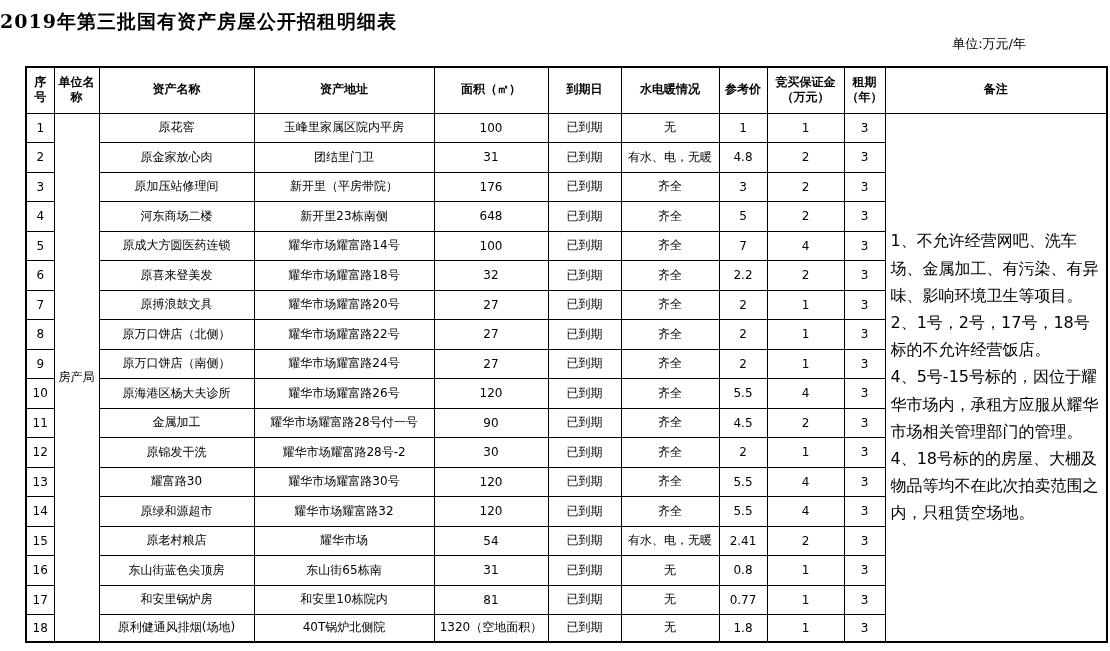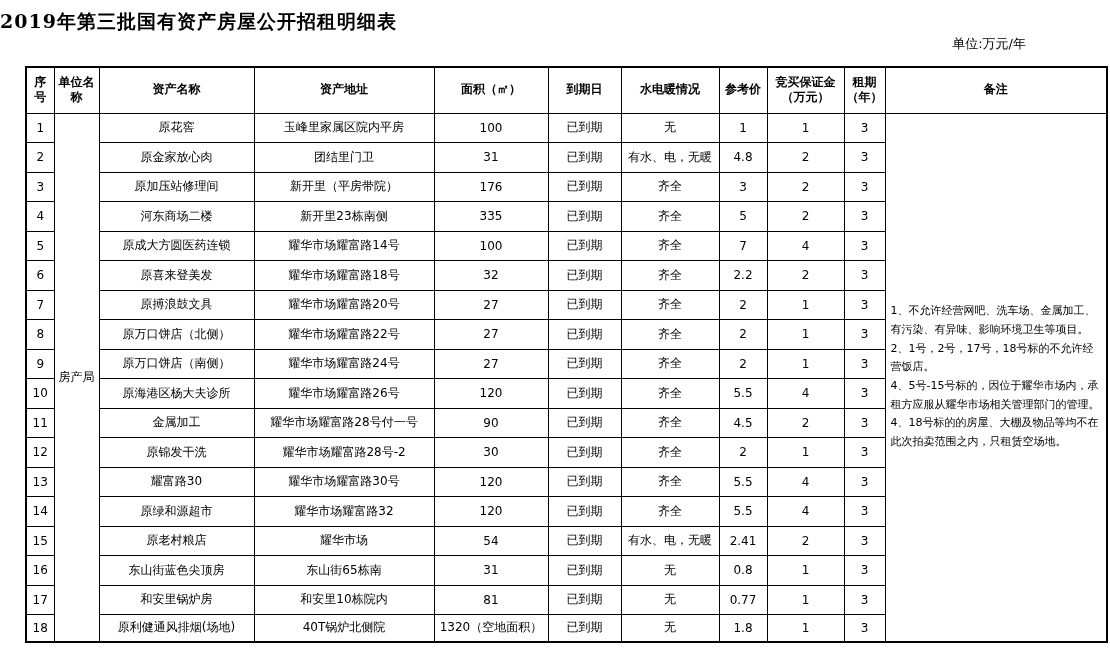--- a/index.html
+++ b/index.html
@@ -25,21 +25,21 @@
   th,td{
     border:1px solid #000;text-align:center;vertical-align:middle;
     font-size:12px;padding:1px 2px;overflow:hidden;
   }
   thead tr{height:46px;}
   th{font-weight:bold;white-space:pre-line;line-height:1.3;}
   tbody tr{height:29.5px;}
   tbody tr.last-row{height:27px;}
   td.remarks-cell{
     text-align:left;vertical-align:middle;
-    padding:2px 5px;line-height:1.7;font-size:11px;
+    padding:2px 5px;line-height:1.7;font-size:16px;
   }
   .remark-paragraph{margin:0;}
 </style>
 </head>
 <body>
 
 <div class="doc-title">2019年第三批国有资产房屋公开招租明细表</div>
 <div class="unit-note">单位:万元/年</div>
 
 <table class="rental">
@@ -111,21 +111,21 @@
         <td>已到期</td>
         <td>齐全</td>
         <td>3</td>
         <td>2</td>
         <td>3</td>
       </tr>
       <tr>
         <td>4</td>
         <td>河东商场二楼</td>
         <td>新开里23栋南侧</td>
-        <td>335</td>
+        <td>648</td>
         <td>已到期</td>
         <td>齐全</td>
         <td>5</td>
         <td>2</td>
         <td>3</td>
       </tr>
       <tr>
         <td>5</td>
         <td>原成大方圆医药连锁</td>
         <td>耀华市场耀富路14号</td>

